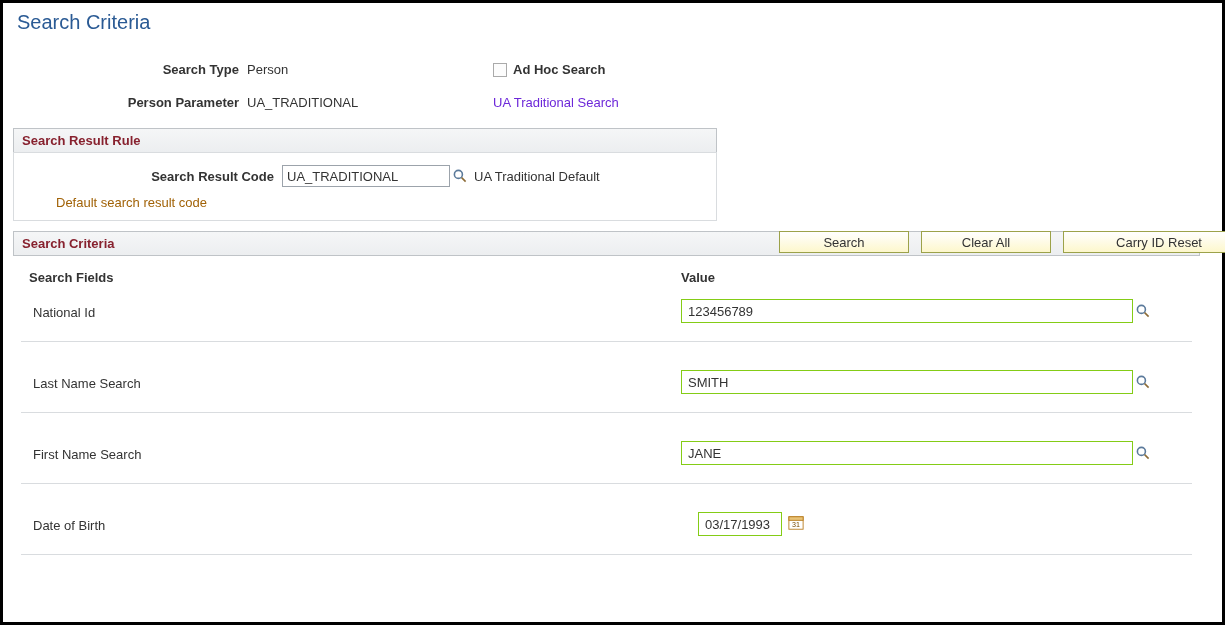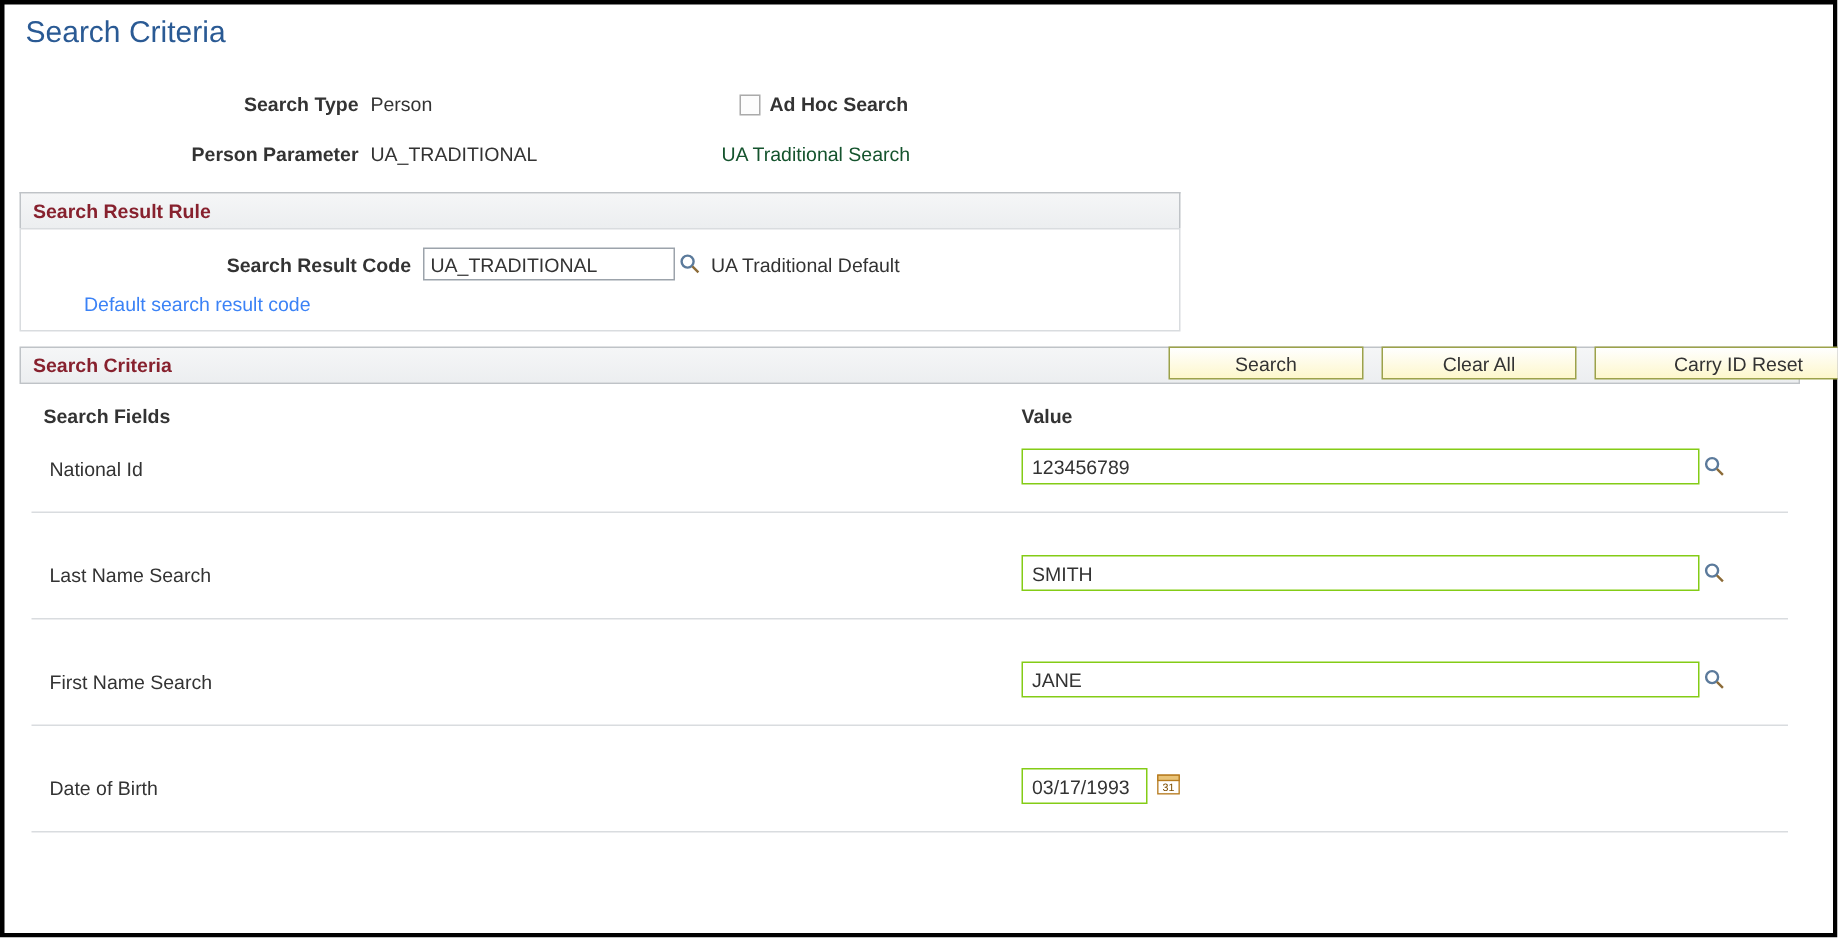--- a/index.html
+++ b/index.html
@@ -61,21 +61,21 @@
     border: 1px solid #aaa;
     background: #fcfcfc;
     margin-right: 6px;
   }
   .adhoc-label {
     font-weight: bold;
     color: #333;
   }
   .section-frame {
     margin-top: 0px;
-    width: 774px;
+    width: 704px;
   }
   .section-header {
     background: linear-gradient(#f5f6f7, #eceef0);
     border: 1px solid #bfc3c7;
     padding: 4px 8px;
     font-weight: bold;
     color: #87212e;
     border-bottom: none;
   }
   .section-body {
@@ -109,21 +109,21 @@
     justify-content: center;
     width: 20px;
     height: 20px;
     cursor: pointer;
   }
   .src-desc {
     margin-left: 4px;
     color: #333;
   }
   .default-link {
-    color: #3b82f6;
+    color: #a16207;
     font-size: 13px;
     text-decoration: none;
     margin-left: 34px;
     cursor: pointer;
   }
   .action-buttons {
     position: absolute;
     top: 228px;
     left: 776px;
     display: flex;
@@ -215,21 +215,21 @@
       <div class="top-label">Search Type</div>
       <div class="top-value">Person</div>
       <div class="adhoc-cell">
         <span class="fake-checkbox"></span>
         <span class="adhoc-label">Ad Hoc Search</span>
       </div>
     </div>
     <div class="top-row">
       <div class="top-label">Person Parameter</div>
       <div class="top-value">UA_TRADITIONAL</div>
-      <div style="margin-left:2px;color:#14532d">UA Traditional Search</div>
+      <div style="margin-left:14px;color:#6d28d9">UA Traditional Search</div>
     </div>
   </div>
 
   <div class="section-frame">
     <div class="section-header">Search Result Rule</div>
     <div class="section-body">
       <div class="src-row">
         <div class="src-label">Search Result Code</div>
         <input class="src-input" value="UA_TRADITIONAL" style="">
         <span class="lookup-icon">
@@ -290,21 +290,21 @@
           <input class="value-input" value="JANE" style="">
           <span class="lookup-icon">
             <svg viewBox="0 0 20 20" width="16" height="16">
               <circle cx="8" cy="8" r="5" fill="none" stroke="#5b7a9b" stroke-width="2"></circle>
               <line x1="12" y1="12" x2="17" y2="17" stroke="#8c6b37" stroke-width="2"></line>
             </svg>
           </span>
         </div>
       </div>
 
-      <div class="field-row tall" style="border-bottom:1px solid #d9dcdf;">
+      <div class="field-row tall" style="border-bottom:1px solid #d9dcdf;gap:17px;">
         <div class="field-label">Date of Birth</div>
         <div class="value-cell">
           <input class="value-input narrow" value="03/17/1993" style="">
           <span class="cal-icon">
             <svg viewBox="0 0 18 18" width="16" height="16">
               <rect x="1" y="2" width="16" height="14" fill="#fff" stroke="#b77b1e" stroke-width="1"></rect>
               <rect x="1" y="2" width="16" height="4" fill="#e9c377" stroke="#b77b1e" stroke-width="1"></rect>
               <text x="9" y="14" text-anchor="middle" font-size="8" fill="#7a4b00" font-family="Arial">31</text>
             </svg>
           </span>

